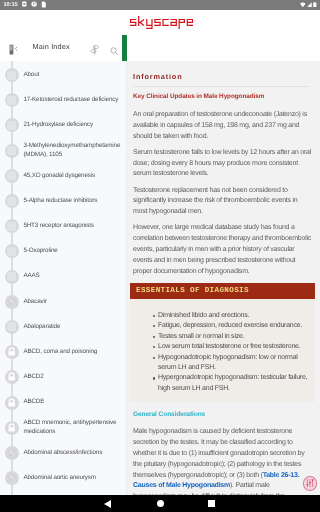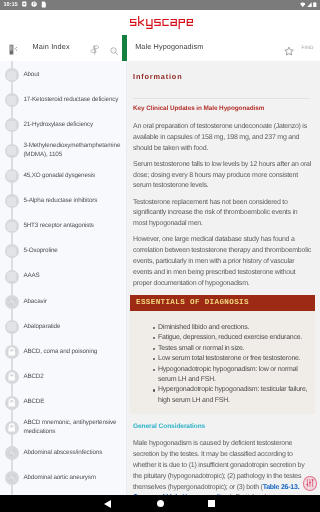--- a/index.html
+++ b/index.html
@@ -46,21 +46,21 @@
   .sicon{width:14px;height:14px;border-radius:50%;background:#d7d8dc;margin-left:4.7px;
          flex:0 0 auto;display:flex;align-items:center;justify-content:center;position:relative;z-index:2;}
   .sicon .inner{width:9px;height:9px;border-radius:2.6px;background:#e2e3e7;}
   .sicon svg{display:block;}
   .slabel{font-size:6.3px;color:#4f4f58;margin-left:4.7px;line-height:8.4px;
           white-space:pre-line;letter-spacing:-0.15px;}
 
   
   .card{position:absolute;left:1px;top:0;right:0;bottom:0;background:#f2f2f2;padding:0;}
   .cinner{padding:6px 5px 0 2px;width:185px;box-sizing:content-box;}
-  h1.info{font-size:7.3px;color:#8f2420;margin:5px 0 17px 3px;letter-spacing:0.85px;font-weight:700;}
+  h1.info{font-size:7.3px;color:#8f2420;margin:5px 0 5px 3px;letter-spacing:0.85px;font-weight:700;}
   .rule{height:1px;background:#e2e2e2;margin:0 0 6px 3px;width:177px;}
   h2.key{font-size:6.4px;color:#b3322c;margin:0 0 10px 3px;font-weight:700;letter-spacing:-0.08px;}
   p.body{font-size:7px;color:#5d5d5d;margin:0 0 5.4px 3px;line-height:10.8px;letter-spacing:-0.24px;width:180px;}
   .essbar{background:#9c2a14;color:#f0d87e;font-size:7.6px;font-weight:700;letter-spacing:.35px;
           padding:4px 6px;margin:2px 0 0 0;font-family:Liberation Mono, monospace;}
   .essbox{background:#f0ece7;padding:12px 6px 8px 8px;margin:0 0 9px 0;}
   .essbox ul{margin:0;padding:0 0 0 20px;list-style:none;}
   .essbox li{font-size:7px;color:#4f4f4f;line-height:10.45px;margin-bottom:0;position:relative;letter-spacing:-0.24px;}
   .essbox li:last-child{margin-bottom:0;}
   .essbox li:before{content:"";position:absolute;left:-5.5px;top:4px;width:2.2px;height:2.2px;background:#555;border-radius:50%;}
@@ -151,29 +151,20 @@
           <path d="M36 8h39l14 13-14 13H36z" fill="none" stroke="#949494" stroke-width="6" stroke-linejoin="round"></path>
           <path d="M58 48H19L5 61l14 13h39z" fill="none" stroke="#949494" stroke-width="6" stroke-linejoin="round"></path>
         </svg>
       </span>
       <span class="tb-icon tb-search">
         <svg width="8.6" height="8.6" viewBox="0 0 90 90">
           <circle cx="37" cy="36" r="28" fill="none" stroke="#919191" stroke-width="7"></circle>
           <path d="M58 58 84 84" stroke="#919191" stroke-width="7" fill="none" stroke-linecap="round"></path>
         </svg>
       </span>
-    </div>
-    <div class="tb-right">
-      <span class="doc-title">Male Hypogonadism</span>
-      <span class="tb-icon tb-star">
-        <svg width="10" height="10" viewBox="0 0 24 24">
-          <path d="M12 2.6 15.1 9l7 .9-5.1 4.8 1.3 6.9L12 18.3 5.7 21.6 7 14.7 1.9 9.9l7-.9z" fill="none" stroke="#888" stroke-width="1.9" stroke-linejoin="round"></path>
-        </svg>
-      </span>
-      <span class="tb-find">FIND</span>
     </div>
   </div>
 
   <div class="split">
     <div class="sidebar">
       <div class="trail"></div>
       <div class="slist" id="slist">
           <div class="srow">
             <span class="sicon">
               <span class="inner"></span>

